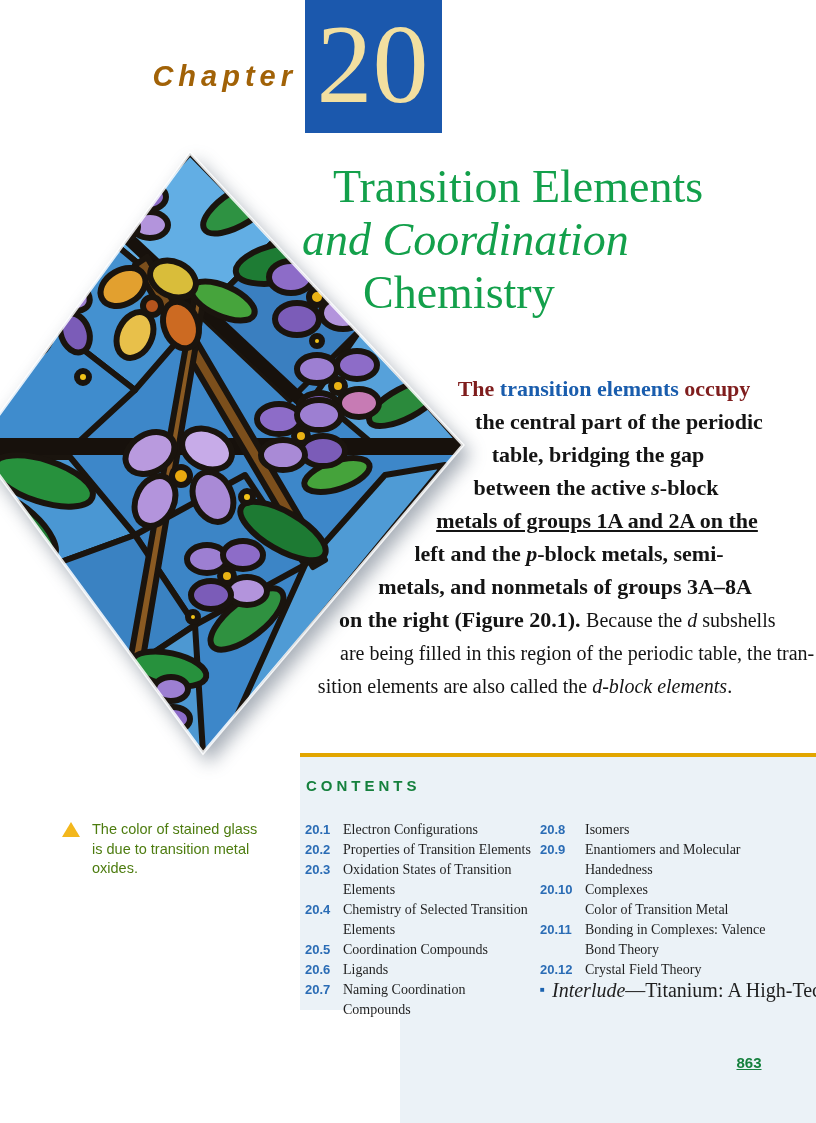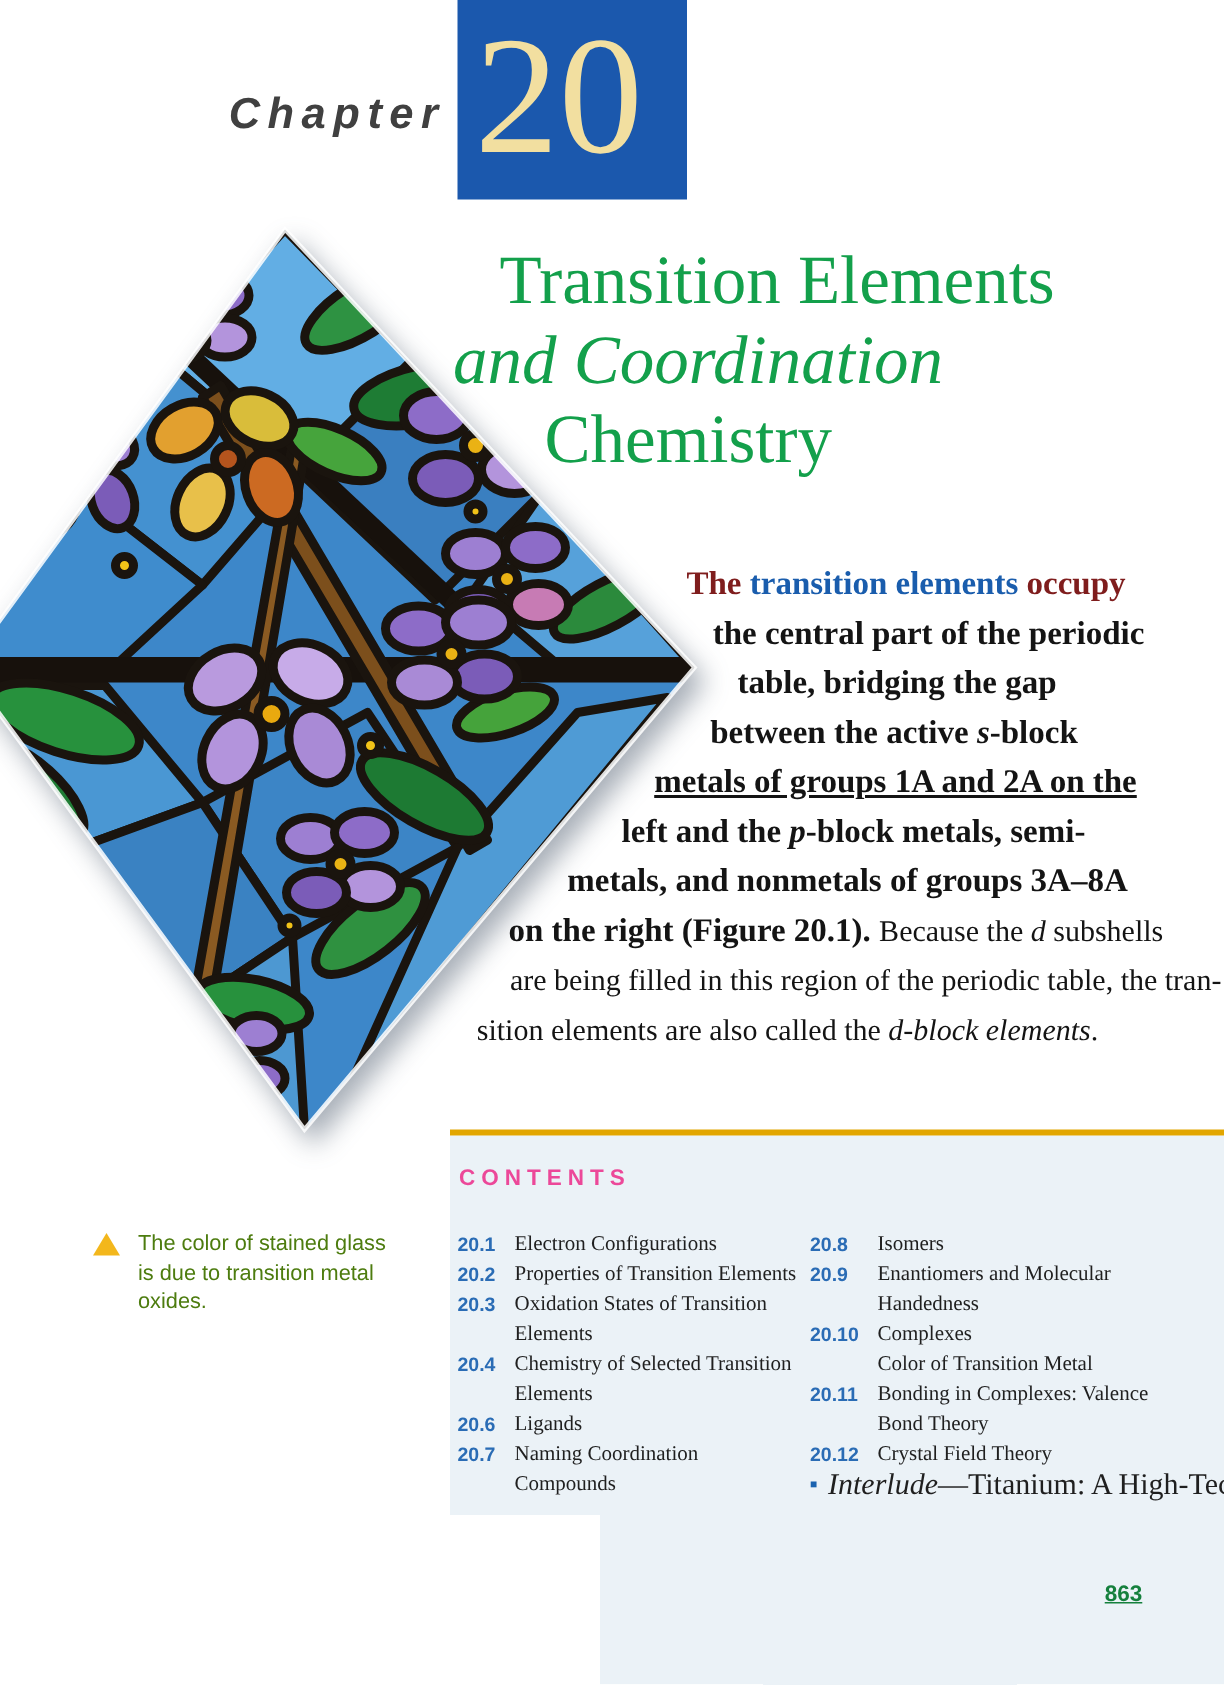--- a/index.html
+++ b/index.html
@@ -2,22 +2,22 @@
 <html><head>
 <meta charset="utf-8">
 <style>
   html,body{margin:0;padding:0;background:#ffffff;}
   .page{position:relative;width:816px;height:1123px;background:#ffffff;overflow:hidden;
         font-family:"Liberation Serif",serif;color:#141414;}
 
   
   .chapter-label{position:absolute;left:0;top:60px;width:297px;text-align:right;
     font-family:"Liberation Sans",sans-serif;font-style:italic;font-weight:bold;
-    font-size:29px;letter-spacing:5px;color:#404040;}
-  .chapter-box{position:absolute;left:305px;top:0;width:153px;height:133px;background:#1b58ad;}
+    font-size:29px;letter-spacing:5px;color:#a16207;}
+  .chapter-box{position:absolute;left:305px;top:0;width:137px;height:133px;background:#1b58ad;}
   .chapter-number{position:absolute;left:0;top:0;width:135px;height:133px;text-align:center;
     font-family:"Liberation Serif",serif;font-size:112px;line-height:128px;color:#f2dfa0;}
 
   
   .glass{position:absolute;left:-15px;top:145px;
     filter:drop-shadow(6px 9px 9px rgba(60,75,95,.45));}
 
   
   .title{position:absolute;left:300px;top:160px;color:#13a04b;font-size:46px;line-height:53px;}
   .title .t-line{white-space:nowrap;}
@@ -45,21 +45,21 @@
   .t-bi{font-weight:bold;font-style:italic;}
   .t-r{font-weight:normal;font-size:20px;}
   .t-i{font-weight:normal;font-style:italic;font-size:20px;}
 
   
   .gold-rule{position:absolute;left:300px;top:753px;width:516px;height:4px;background:#e2a600;}
   .panel-a{position:absolute;left:300px;top:757px;width:516px;height:253px;background:#ebf2f7;}
   .panel-b{position:absolute;left:400px;top:1010px;width:416px;height:113px;background:#ebf2f7;}
   .contents-heading{position:absolute;left:306px;top:777px;
     font-family:"Liberation Sans",sans-serif;font-weight:bold;font-size:15px;
-    letter-spacing:4px;color:#ec4899;}
+    letter-spacing:4px;color:#15803d;}
   .toc{position:absolute;top:820px;font-size:14px;line-height:20px;color:#1f1f1f;}
   .toc-col1{left:305px;width:232px;}
   .toc-col2{left:540px;width:250px;}
   .toc-item{display:flex;align-items:flex-start;}
   .toc-num{flex:0 0 auto;font-family:"Liberation Sans",sans-serif;font-weight:bold;
     font-size:13px;line-height:20px;color:#2a6cb5;}
   .toc-col1 .toc-num{width:38px;}
   .toc-col2 .toc-num{width:45px;}
   .toc-num.toc-bullet{width:12px;font-size:8px;color:#1b63b0;line-height:20px;}
   .toc-lines{flex:1 1 auto;}
@@ -220,20 +220,26 @@
         </div>
       </div>
       <div class="toc-item">
         <span class="toc-num">20.4</span>
         <div class="toc-lines">
           <div>Chemistry of Selected Transition</div>
           <div>Elements</div>
         </div>
       </div>
       <div class="toc-item">
+        <span class="toc-num">20.5</span>
+        <div class="toc-lines">
+          <div>Coordination Compounds</div>
+        </div>
+      </div>
+      <div class="toc-item">
         <span class="toc-num">20.6</span>
         <div class="toc-lines">
           <div>Ligands</div>
         </div>
       </div>
       <div class="toc-item">
         <span class="toc-num">20.7</span>
         <div class="toc-lines">
           <div>Naming Coordination</div>
           <div>Compounds</div>

